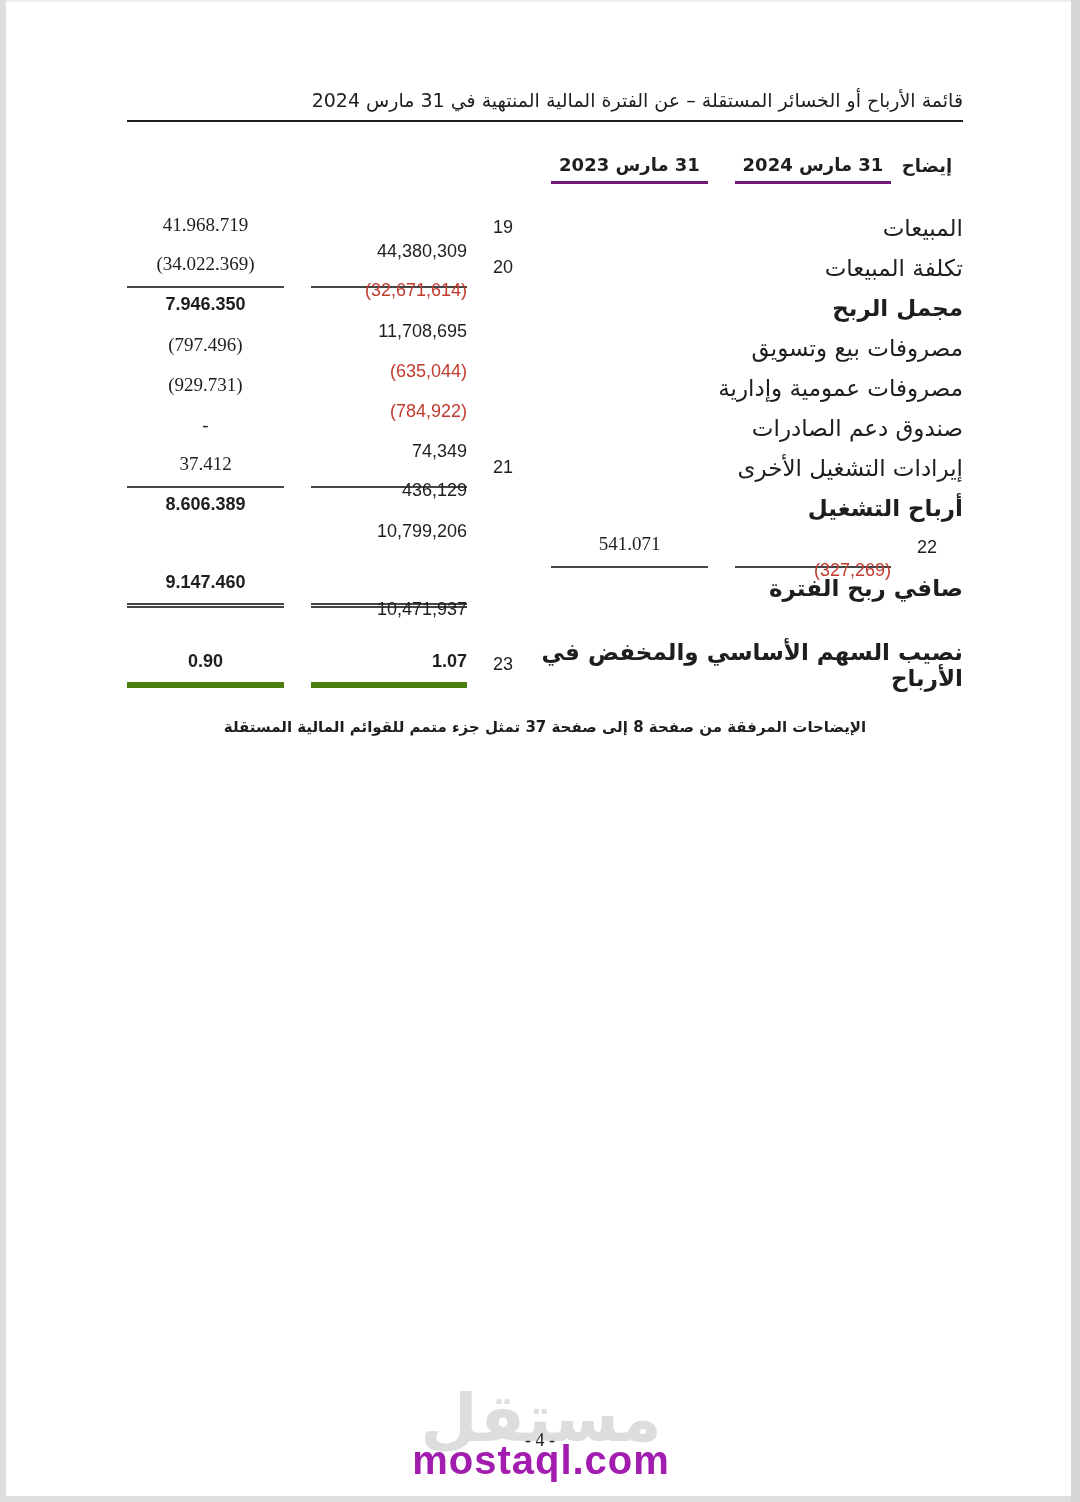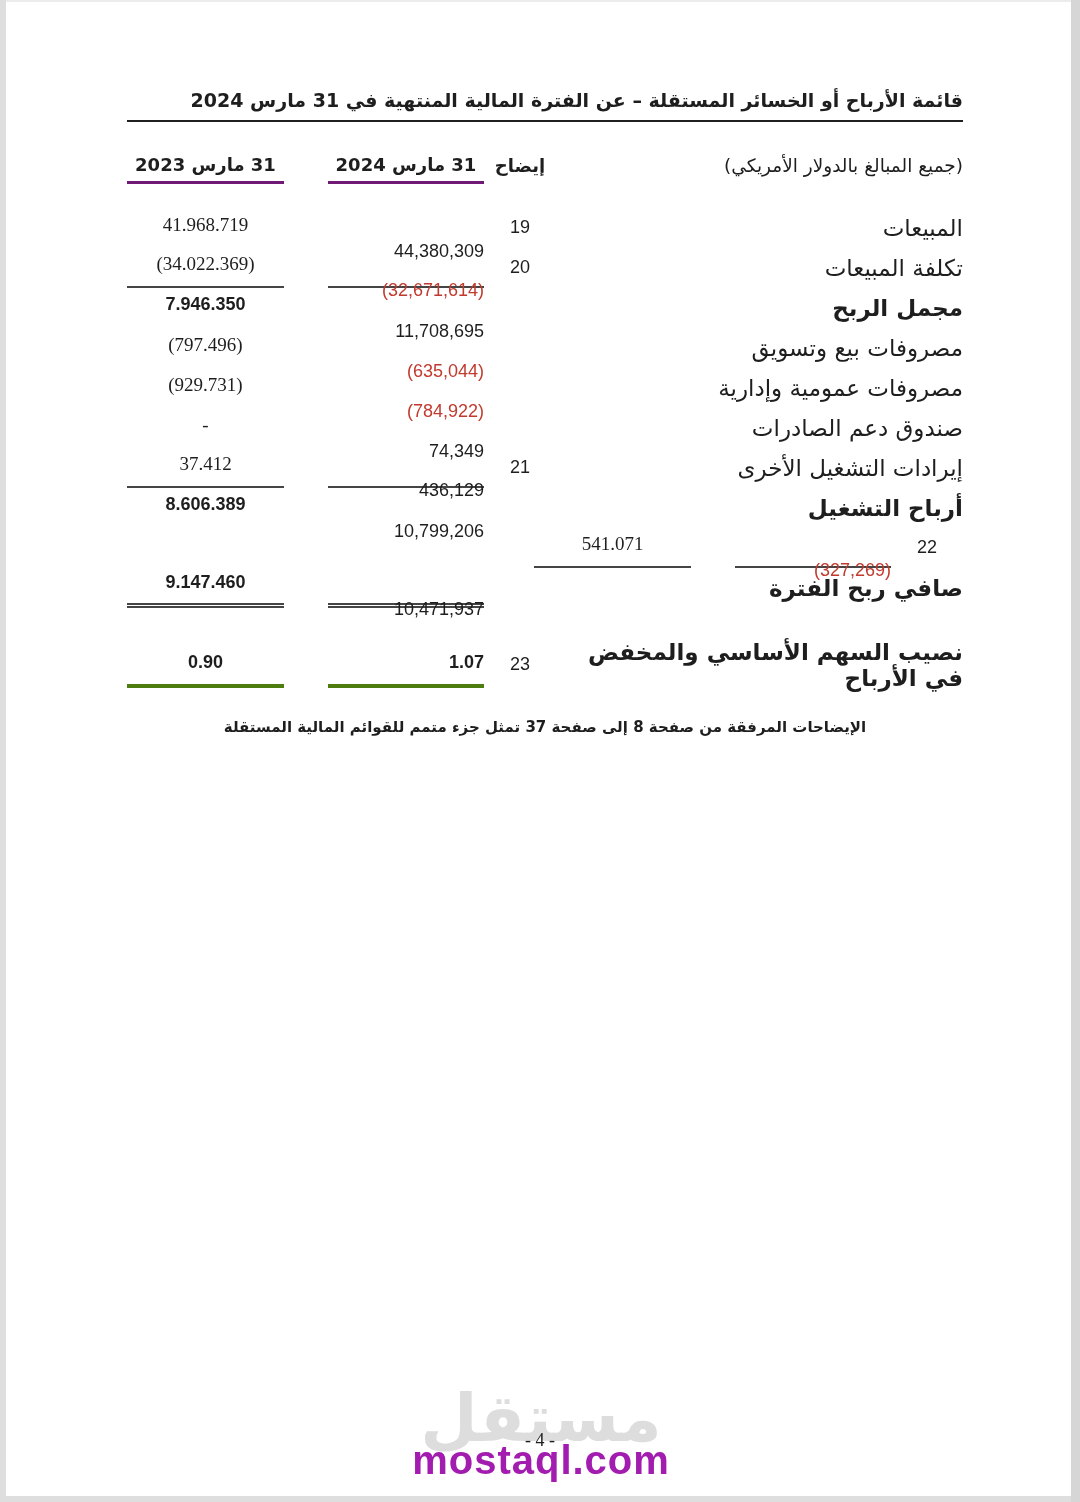--- a/index.html
+++ b/index.html
@@ -5,28 +5,28 @@
   * { margin:0; padding:0; box-sizing:border-box; }
   html,body { background:#ffffff; }
   body { width:1080px; height:1502px; position:relative; font-family:"DejaVu Sans",sans-serif; color:#1e1e1e; overflow:hidden; }
 
   
   .page { position:absolute; inset:0; background:#ffffff;
           box-shadow: inset 6px 0 0 #dedede, inset -9px 0 0 #d6d6d6, inset 0 -6px 0 #dedede, inset 0 2px 0 #ececec; }
 
   .content { position:absolute; top:0; right:117px; width:836px; direction:rtl; }
 
-  .title { margin-top:88px; text-align:right; font-weight:bold; font-size:19px; line-height:1.3; }
+  .title { margin-top:88px; text-align:right; font-weight:normal; font-size:19px; line-height:1.3; }
   .title-rule { margin-top:7px; border-top:2.5px solid #1f1f1f; }
 
   .row { display:flex; direction:rtl; align-items:stretch; }
   .cell { display:flex; align-items:center; }
   .c-label { flex:1; justify-content:flex-start; font-size:23px; }
   .c-note  { width:72px; justify-content:center; font-family:"Liberation Sans",sans-serif; font-size:18px; direction:ltr; }
-  .c-v24   { width:156px; margin-left:44px; justify-content:flex-end; direction:ltr;
+  .c-v24   { width:156px; margin-left:27px; justify-content:flex-end; direction:ltr;
              font-family:"Liberation Sans",sans-serif; font-size:18px; }
   .c-v23   { width:157px; justify-content:center; direction:ltr;
              font-family:"Liberation Serif","DejaVu Serif",serif; font-size:19px; }
 
   .header-row { margin-top:26px; height:36px; font-weight:bold; }
   .header-row .c-label { font-size:18.5px; font-weight:normal; }
   .header-row .c-note  { font-family:"DejaVu Sans",sans-serif; direction:rtl; font-weight:bold; font-size:18px; }
   .header-row .c-v24, .header-row .c-v23 { direction:rtl; justify-content:center;
              font-family:"DejaVu Sans",sans-serif; font-size:18px; border-bottom:3px solid #701a75; }
 
@@ -35,21 +35,21 @@
   .data-row .c-v24 .num { position:relative; top:24px; }      
   .data-row .c-v23 .num { position:relative; top:-3px; }     
   .bold-row .c-label { font-weight:bold; }
   .boldnum { font-family:"Liberation Sans",sans-serif; font-weight:bold; font-size:18px; }
   .neg { color:#c13a2e; }
   .ruled .c-v24, .ruled .c-v23 { border-bottom:2px solid #454545; }
   .dbl-ruled .c-v24, .dbl-ruled .c-v23 { border-bottom:5px double #454545; }
 
   .eps-row { margin-top:34px; height:46px; }
   .eps-row .c-label { font-weight:bold; }
-  .eps-row .c-v24, .eps-row .c-v23 { border-bottom:4px solid #4d7c0f;
+  .eps-row .c-v24, .eps-row .c-v23 { border-bottom:6px solid #4d7c0f;
              font-family:"Liberation Sans",sans-serif; font-weight:bold; font-size:18px; }
 
   .footer-note { margin-top:30px; text-align:center; font-weight:bold; font-size:15px; }
 
   .watermark { position:absolute; top:1386px; left:1px; width:100%; text-align:center;
                color:#dcdcdc; font-weight:bold; z-index:1; pointer-events:none; }
   .watermark .wm-ar { font-size:66px; line-height:1.0; letter-spacing:1px; color:#dddddd; }
   .watermark .wm-en { font-size:40px; line-height:0.8; margin-top:-8px; letter-spacing:1px; color:#a21caf;
                       font-family:"Liberation Sans",sans-serif; }
   .pagenum { position:absolute; top:1430px; left:0; width:100%; text-align:center; z-index:2;
@@ -58,21 +58,20 @@
 </head>
 <body>
 
 <div class="page">
   <div class="content">
 
     <div class="title">قائمة الأرباح أو الخسائر المستقلة – عن الفترة المالية المنتهية في 31 مارس 2024</div>
     <div class="title-rule"></div>
 
     <div class="row header-row">
-      <div class="cell c-label">(جميع المبالغ بالدولار الأمريكي)</div>
       <div class="cell c-note">إيضاح</div>
       <div class="cell c-v24">31 مارس 2024</div>
       <div class="cell c-v23">31 مارس 2023</div>
     </div>
 
     <div class="rows" id="rows">
         <div class="row data-row">
           <div class="cell c-label">
             <span class="num">المبيعات</span>
           </div>

